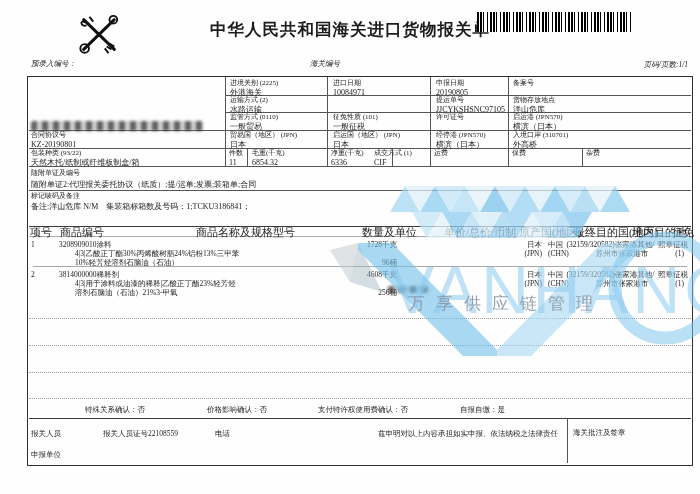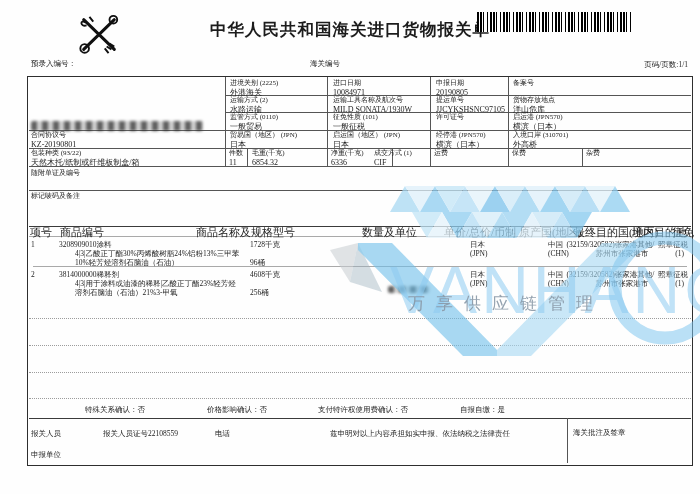--- a/index.html
+++ b/index.html
@@ -3,33 +3,33 @@
 <meta charset="utf-8">
 <style>
   html,body{margin:0;padding:0;background:#fff;}
   .page{position:relative;width:700px;height:494px;background:#fefefe;overflow:hidden;
         font-family:"Liberation Serif","DejaVu Serif",serif;color:#1c1c1c;}
   .abs{position:absolute;}
   .title{position:absolute;left:0;right:0;top:19px;text-align:center;font-size:16.5px;
          font-weight:bold;letter-spacing:1px;}
   .barcode{position:absolute;left:477px;top:12px;width:156px;height:20px;
      background:repeating-linear-gradient(90deg,#000 0 2px,#fff 2px 3px,#000 3px 5px,#fff 5px 6px,#000 6px 7px,#fff 7px 10px,#000 10px 11px,#fff 11px 13px);}
-  .smalltxt{font-size:7.5px;white-space:nowrap;}
+  .smalltxt{font-size:7.5px;white-space:nowrap;font-style:italic;}
   .formbox{position:absolute;left:27px;top:76px;width:664px;height:388px;border:1.5px solid #2e2e2e;}
   .hl{position:absolute;height:0;border-top:1px solid #555;}
   .hl-light{border-top:1px solid #a9a9a9;}
   .hl-dot{border-top:1px dotted #9c9c9c;}
   .hl-dark{border-top:1.5px solid #3a3a3a;}
   .vl{position:absolute;width:0;border-left:1px solid #555;}
   .cell{position:absolute;}
   .lbl{font-size:7px;line-height:8px;white-space:nowrap;color:#222;}
   .val{font-size:8px;line-height:9px;margin-top:1px;white-space:nowrap;}
   .t7{font-size:11px;line-height:9px;white-space:nowrap;}
   .t75{font-size:7.5px;line-height:9px;white-space:nowrap;}
-  .rt{text-align:left;}
+  .rt{text-align:right;}
   .redact{position:absolute;border-radius:2px;
      background:repeating-linear-gradient(90deg,rgba(55,55,55,.8) 0 6px,rgba(130,130,130,.35) 6px 11px);
      filter:blur(1.6px);}
   .wm{position:absolute;left:0;top:0;width:700px;height:494px;pointer-events:none;z-index:40;}
   .flexline{display:flex;justify-content:space-between;}
 </style>
 </head>
 <body>
 
 <div class="page">
@@ -97,24 +97,20 @@
   </div>
   <div class="cell" style="left:513px;top:79px">
     <div class="lbl">备案号</div>
     <div class="val"></div>
   </div>
 
   <div class="cell" style="left:230px;top:96px">
     <div class="lbl">运输方式 (2)</div>
     <div class="val">水路运输</div>
   </div>
-  <div class="cell" style="left:333px;top:96px">
-    <div class="lbl">运输工具名称及航次号</div>
-    <div class="val">MILD SONATA/1930W</div>
-  </div>
   <div class="cell" style="left:436px;top:96px">
     <div class="lbl">提运单号</div>
     <div class="val">JJCYKSHSNC97105</div>
   </div>
   <div class="cell" style="left:513px;top:96px">
     <div class="lbl">货物存放地点</div>
     <div class="val">洋山危库</div>
   </div>
 
   <div class="cell" style="left:230px;top:113px">
@@ -182,21 +178,23 @@
   <div class="cell" style="left:512px;top:149px">
     <div class="lbl">保费</div>
     <div class="val"></div>
   </div>
   <div class="cell" style="left:586px;top:149px">
     <div class="lbl">杂费</div>
     <div class="val"></div>
   </div>
 
   <div class="cell lbl" style="left:31px;top:169px">随附单证及编号</div>
+  <div class="cell val" style="left:31px;top:179px">随附单证2:代理报关委托协议（纸质）;提/运单;发票;装箱单;合同</div>
   <div class="cell lbl" style="left:31px;top:192px">标记唛码及备注</div>
+  <div class="cell val" style="left:31px;top:201px">备注:洋山危库 N/M　集装箱标箱数及号码：1;TCKU3186841；</div>
 
   <div class="cell t7" style="left:30px;top:228px">项号</div>
   <div class="cell t7" style="left:60px;top:228px">商品编号</div>
   <div class="cell t7" style="left:196px;top:228px">商品名称及规格型号</div>
   <div class="cell t7" style="left:362px;top:228px">数量及单位</div>
   <div class="cell t7" style="left:444px;top:228px">单价/总价/币制</div>
   <div class="cell t7" style="left:519px;top:228px">原产国(地区)</div>
   <div class="cell t7" style="left:574px;top:228px">最终目的国(地区)</div>
   <div class="cell t7" style="left:632px;top:228px">境内目的地</div>
   <div class="cell t7" style="left:672px;top:228px">征免</div>

